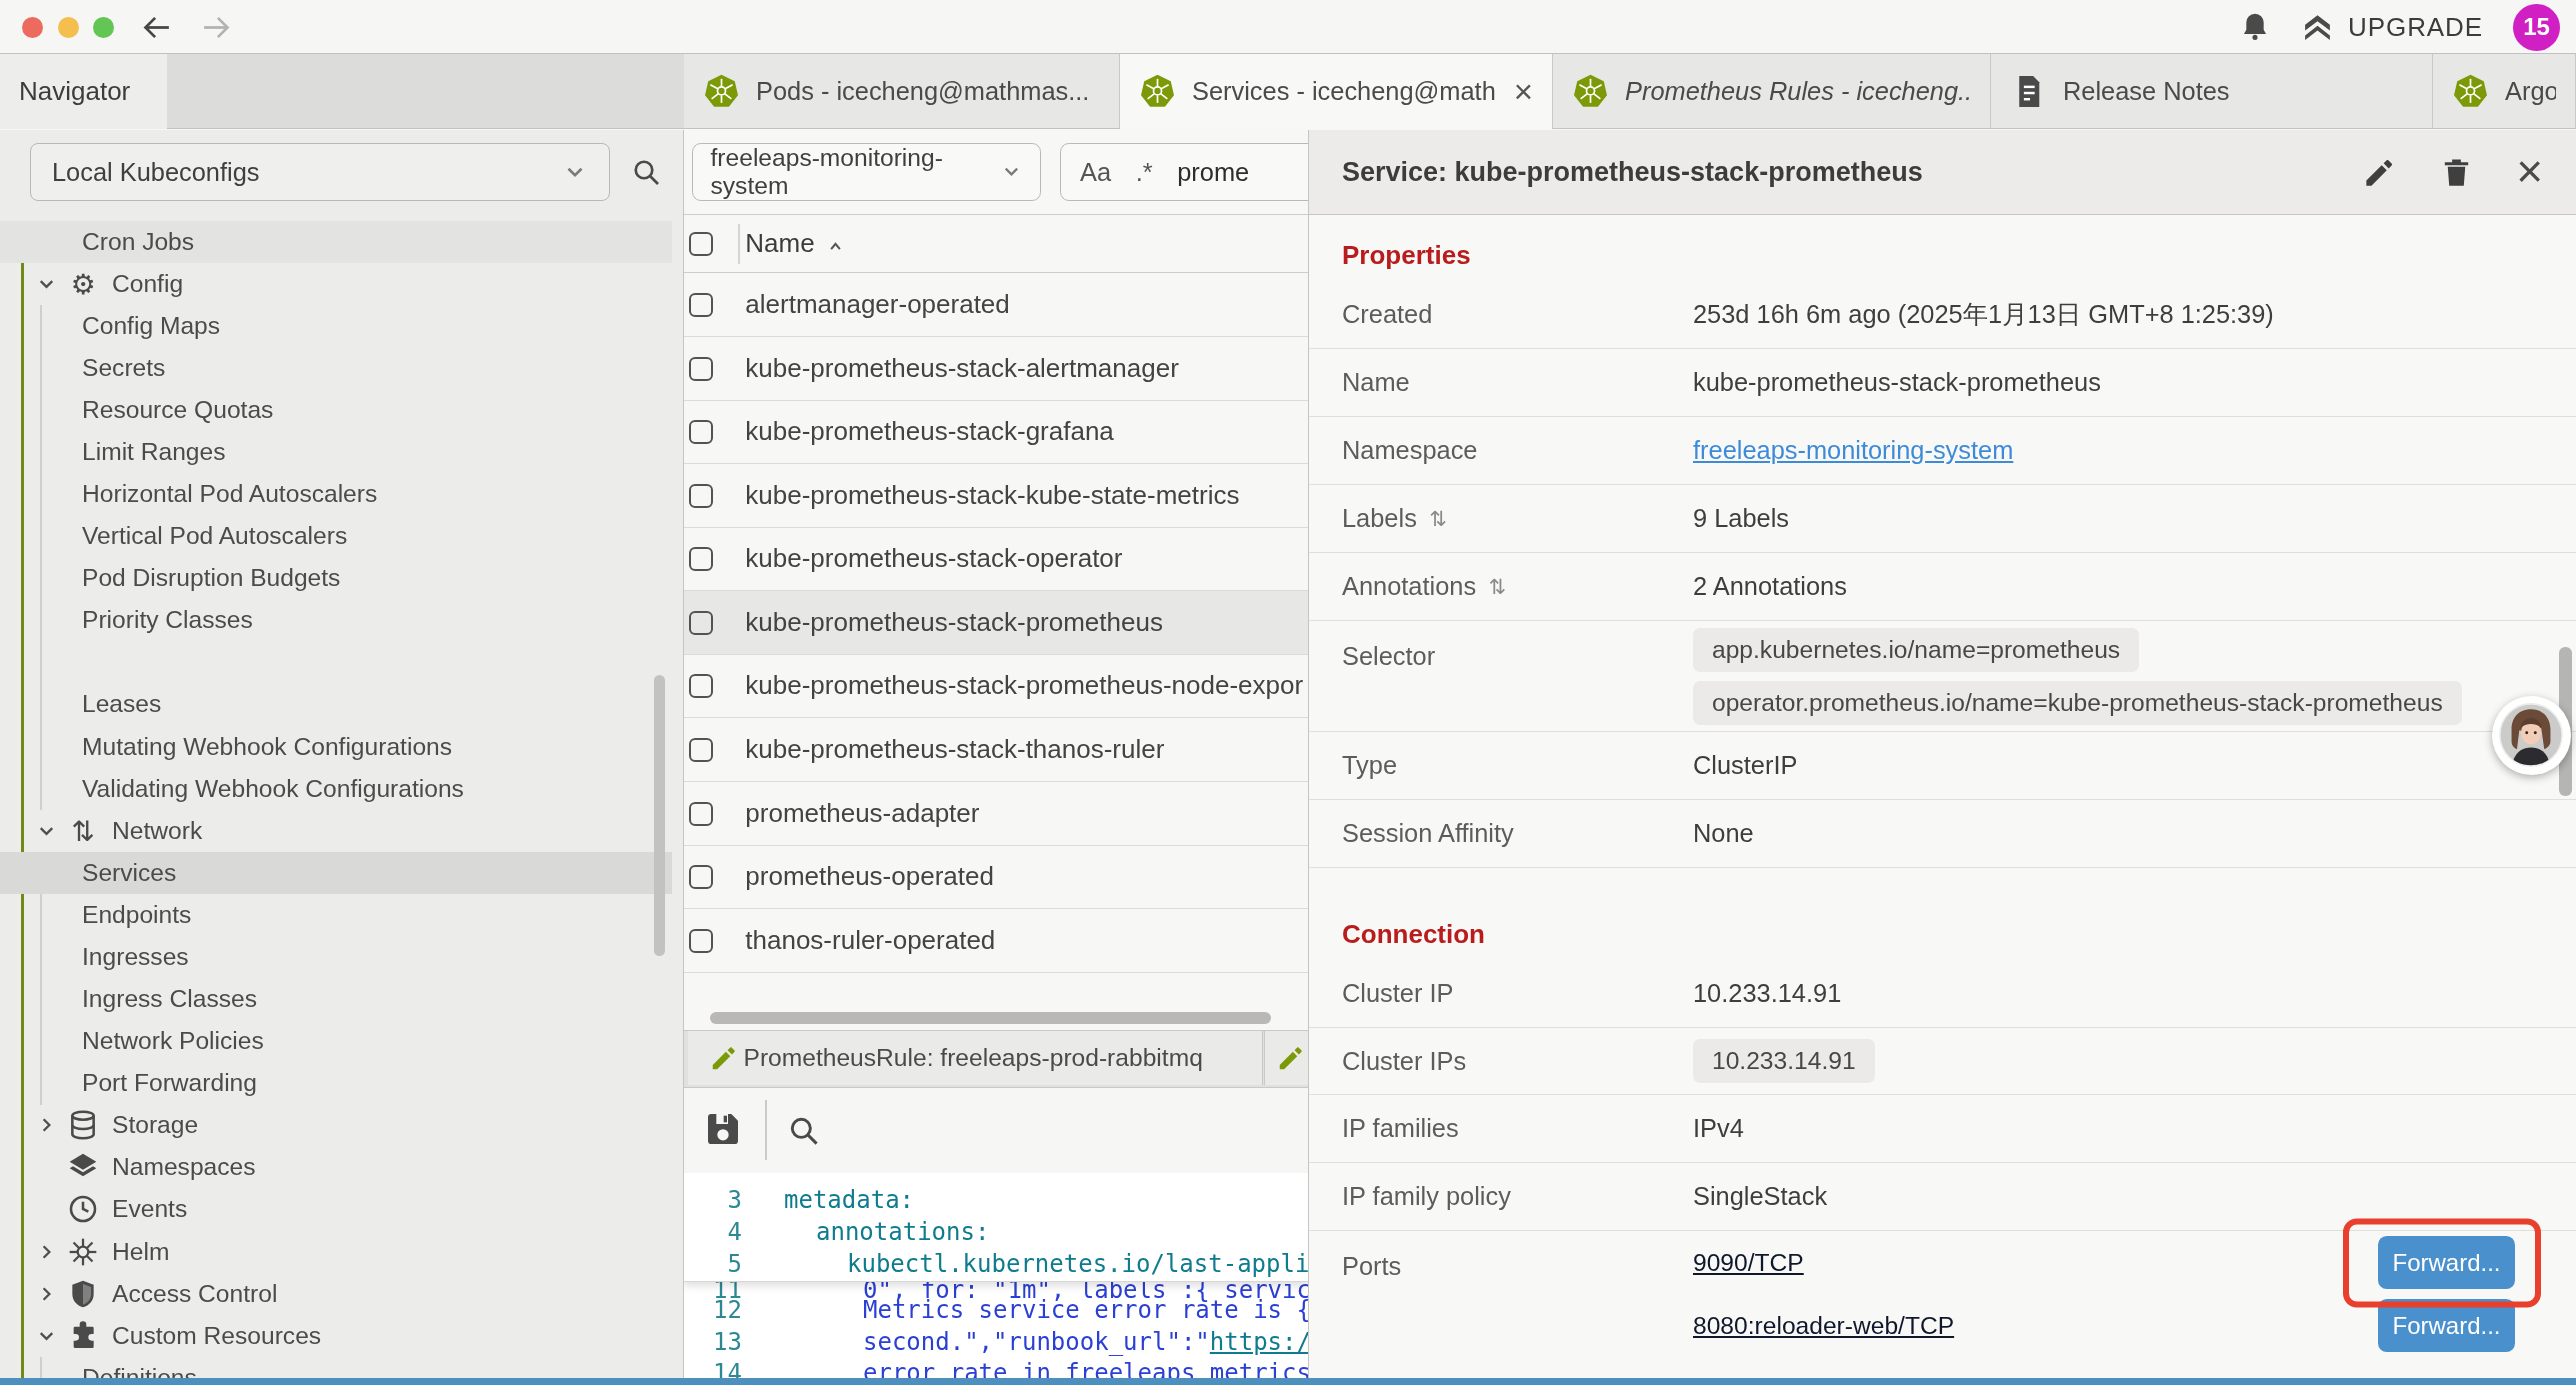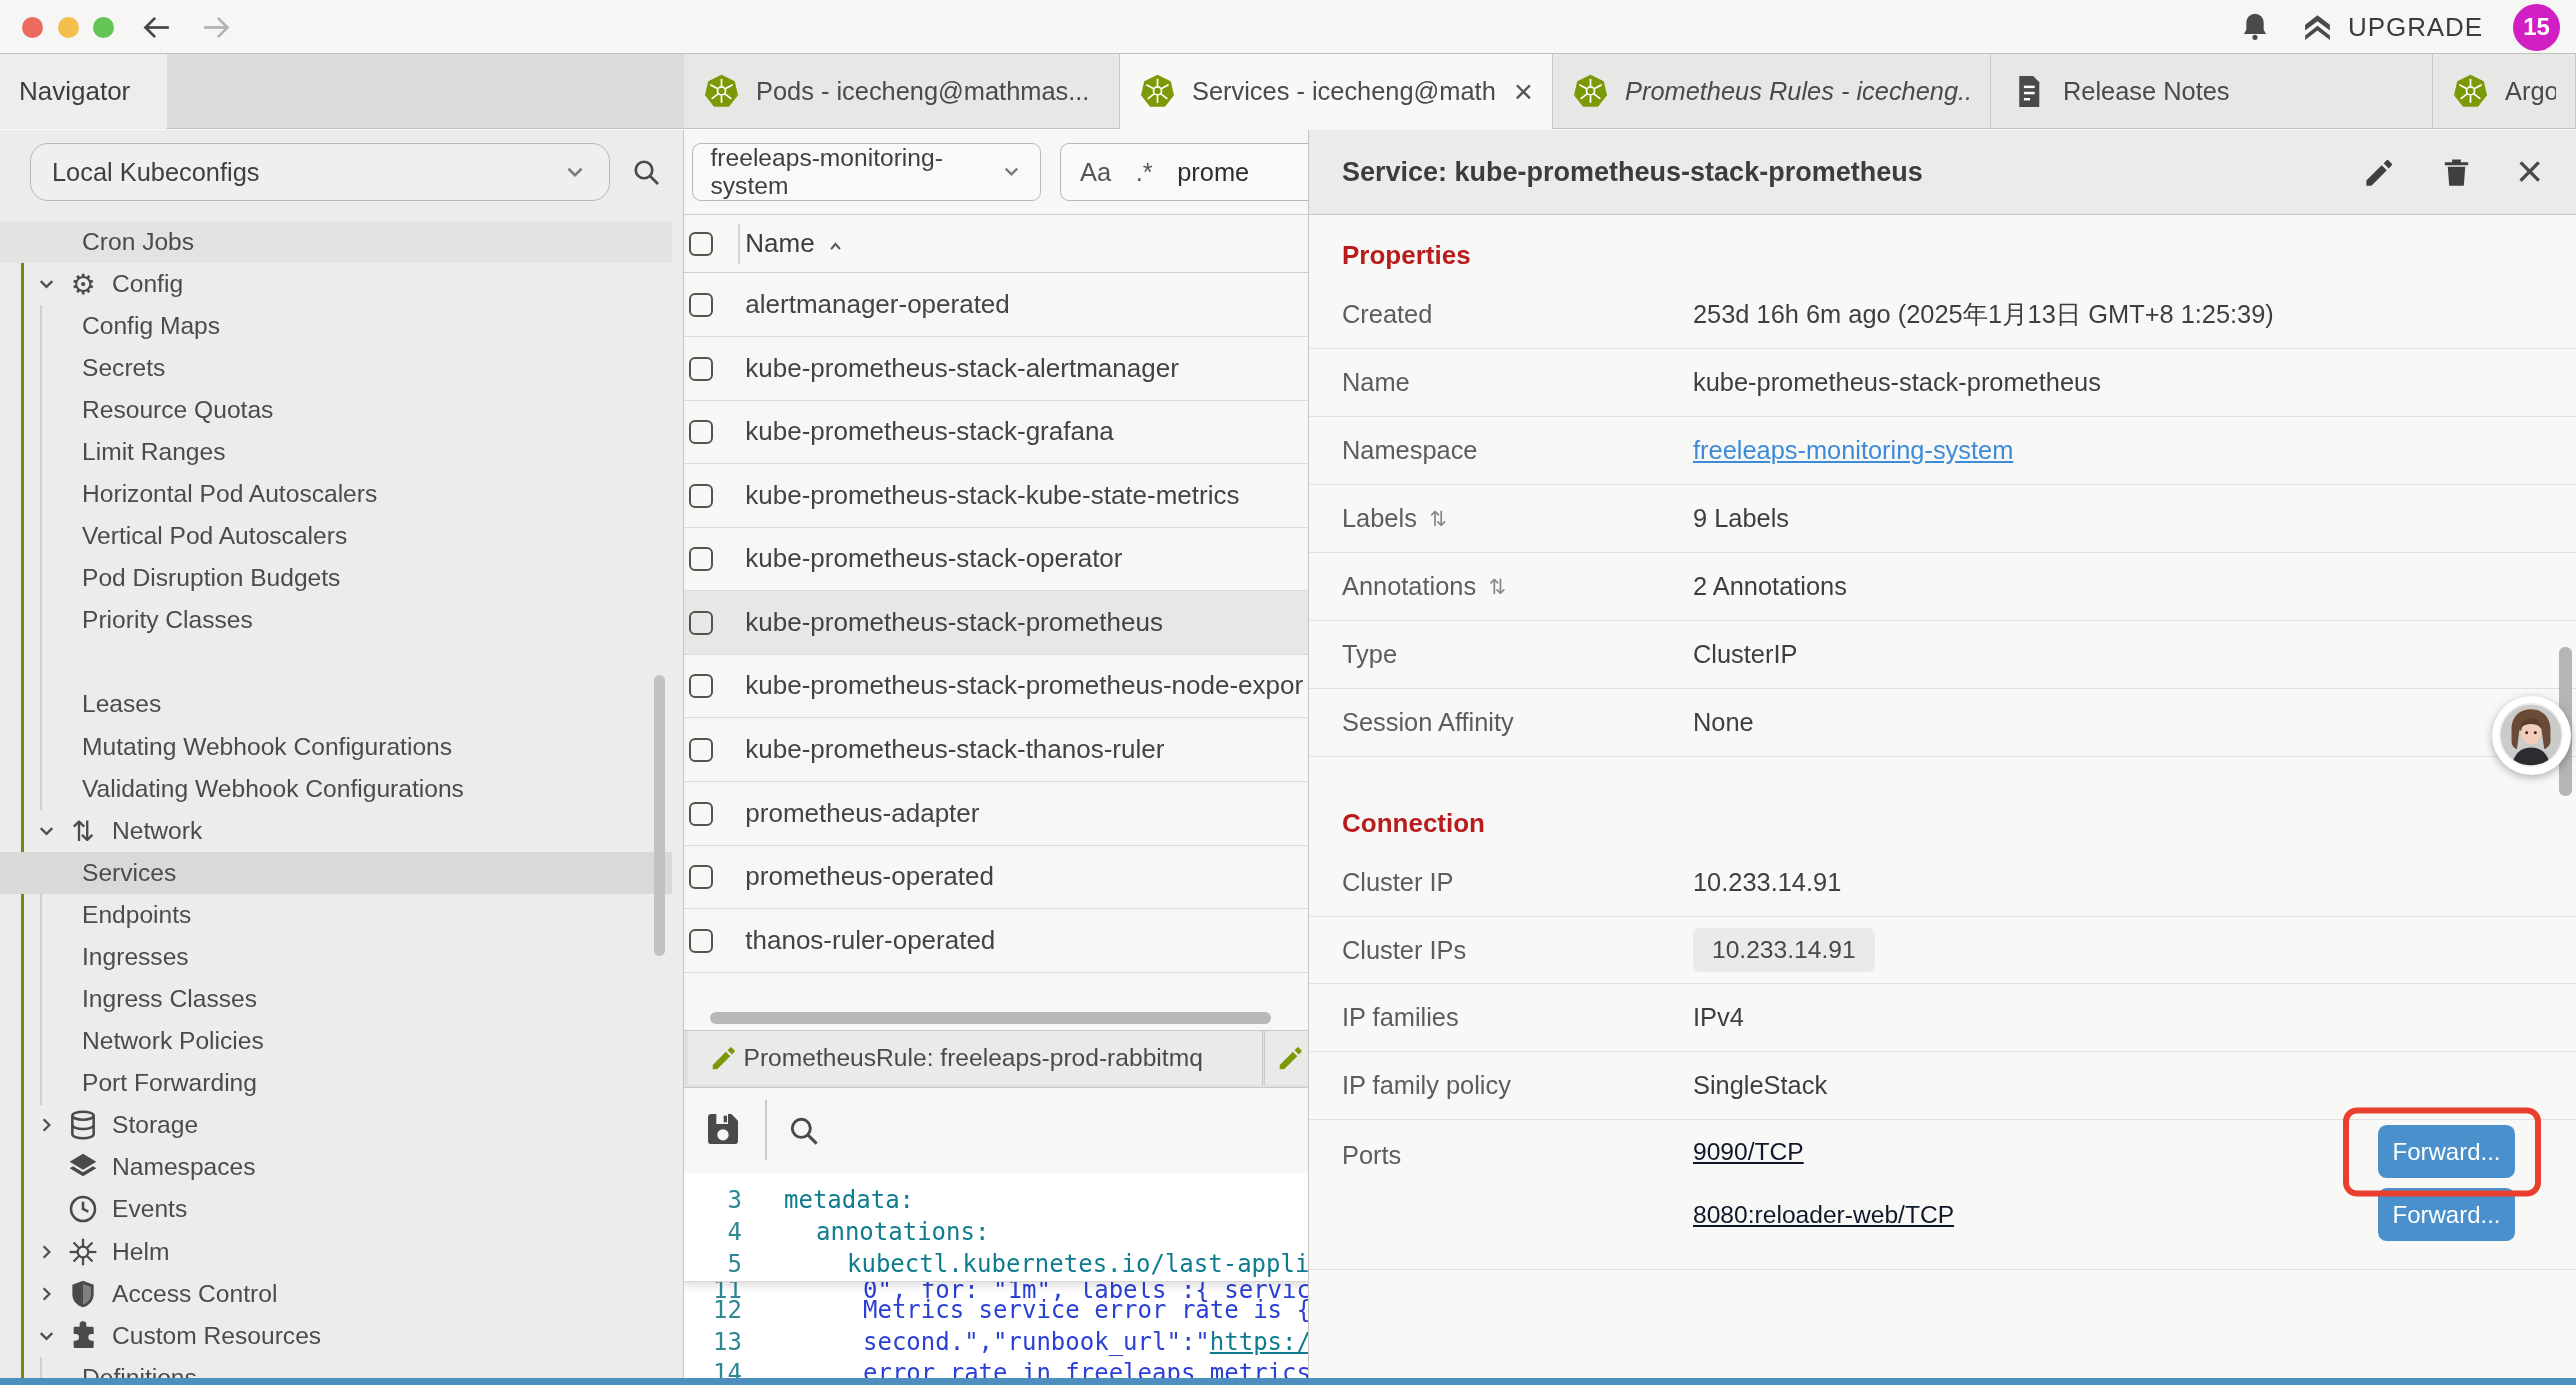--- a/index.html
+++ b/index.html
@@ -25,21 +25,21 @@
           padding-left:19px;font-size:26px;color:#3c3c3c;}
   .tab{position:absolute;top:0;height:74px;background:#e7e7e6;border-right:1.8px solid #c9c9c8;
        display:flex;align-items:center;gap:16px;padding:0 19px;font-size:25.4px;color:#4a4a4a;overflow:hidden;}
   .tab.active{background:#f8f8f7;height:75px;}
   .ticon{width:37px;height:37px;flex:none;}
   .tlabel{white-space:nowrap;overflow:hidden;}
   .tab.italic .tlabel{font-style:italic;}
   .tclose{margin-left:auto;font-size:33px;color:#555;line-height:1;flex:none;}
   
   .sidebar{position:absolute;left:0;top:130px;width:684px;height:1256px;background:#ececeb;border-right:1.8px solid #c6c5c4;}
-  .kselect{position:absolute;left:30px;top:13px;width:580px;height:58px;border:1.8px solid #b9b8b7;border-radius:18px;
+  .kselect{position:absolute;left:30px;top:13px;width:580px;height:58px;border:1.8px solid #b9b8b7;border-radius:8px;
            display:flex;align-items:center;padding:0 21px;font-size:25.4px;color:#3f3f3f;background:#efefee;}
   .kselect .chev{margin-left:auto;width:26px;height:26px;}
   .sb-search{position:absolute;left:630px;top:26px;width:32px;height:32px;}
   .tree{position:absolute;left:0;top:87px;right:0;bottom:0;overflow:hidden;}
   .greenline{position:absolute;left:21px;top:3.5px;bottom:0;width:2.6px;background:#6f8b16;}
   .guide{position:absolute;left:40px;width:1.8px;background:#cfcfce;}
   .titem{position:absolute;left:0;width:672px;height:42px;font-size:24.6px;color:#4b4b4b;}
   .titem .lbl{position:absolute;top:50%;transform:translateY(-50%);white-space:nowrap;}
   .titem.sel{background:#d9d9d7;} .titem.hl{background:#e3e3e1;}
   .tchev{position:absolute;left:35px;top:50%;transform:translateY(-50%);width:23px;height:23px;}
@@ -602,20 +602,29 @@
           </span>
         <span class="dvalue">9 Labels</span>
       </div>
         <div class="drow center" style="height:68px">
         <span class="dlabel">
             <span>Annotations</span>
             <span class="sortg">⇅</span>
           </span>
         <span class="dvalue">2 Annotations</span>
       </div>
+        <div class="drow " style="height:111px;">
+        <span class="dlabel" style="align-items:flex-start;padding-top:21px">
+            <span>Selector</span>
+          </span>
+        <span class="chipcol" style="padding-top:7px">
+            <span class="chip">app.kubernetes.io/name=prometheus</span>
+            <span class="chip">operator.prometheus.io/name=kube-prometheus-stack-prometheus</span>
+          </span>
+      </div>
         <div class="drow center" style="height:68px">
         <span class="dlabel">
             <span>Type</span>
           </span>
         <span class="dvalue">ClusterIP</span>
       </div>
         <div class="drow center" style="height:68px">
         <span class="dlabel">
             <span>Session Affinity</span>
           </span>

